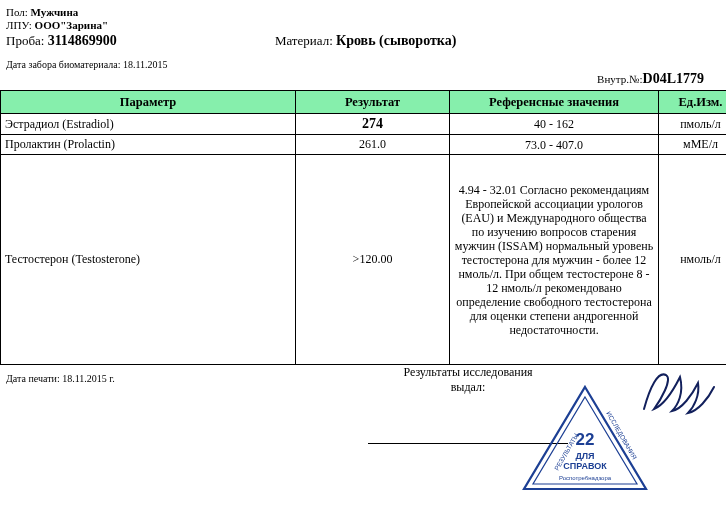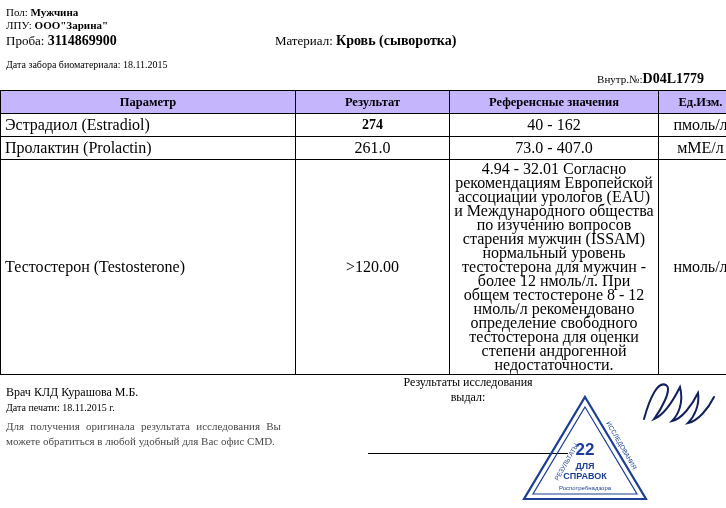--- a/index.html
+++ b/index.html
@@ -72,25 +72,25 @@
 
   table.results {
     border-collapse: collapse;
     width: 706px;
     margin: 3px auto 0 auto;
     table-layout: fixed;
   }
   table.results th, table.results td {
     border: 1px solid #000000;
     padding: 2px 4px;
-    font-size: 16px;
+    font-size: 12px;
     vertical-align: middle;
   }
   table.results thead th {
-    background: #c4b5fd;
+    background: #86efac;
     text-align: center;
     font-weight: bold;
     height: 18px;
     font-size: 12.5px;
   }
   td.param {
     text-align: left;
     padding-left: 6px;
     font-size: 12.5px;
   }
@@ -226,23 +226,21 @@
       <tr>
         <td class="param">Тестостерон (Testosterone)</td>
         <td class="result">&gt;120.00</td>
         <td class="ref" style="height:205px">4.94 - 32.01 Согласно рекомендациям Европейской ассоциации урологов (EAU) и Международного общества по изучению вопросов старения мужчин (ISSAM) нормальный уровень тестостерона для мужчин - более 12 нмоль/л. При общем тестостероне 8 - 12 нмоль/л рекомендовано определение свободного тестостерона для оценки степени андрогенной недостаточности.</td>
         <td class="units">нмоль/л</td>
       </tr>
     </tbody>
   </table>
 
   <div class="footer">
-    <div class="doctor">Врач КЛД Курашова М.Б.</div>
     <div class="printdate">Дата печати: 18.11.2015 г.</div>
-    <div class="notice">Для получения оригинала результата исследования Вы можете обратиться в любой удобный для Вас офис CMD.</div>
 
     <div class="issued">
       <div>Результаты исследования</div>
       <div>выдал:</div>
     </div>
     <div class="sigline"></div>
 
     <div class="stamp">
       <svg width="130" height="112" viewBox="0 0 130 112">
         <polygon points="65,4 126,106 4,106" fill="none" stroke="#1c3f94" stroke-width="2.2"></polygon>

